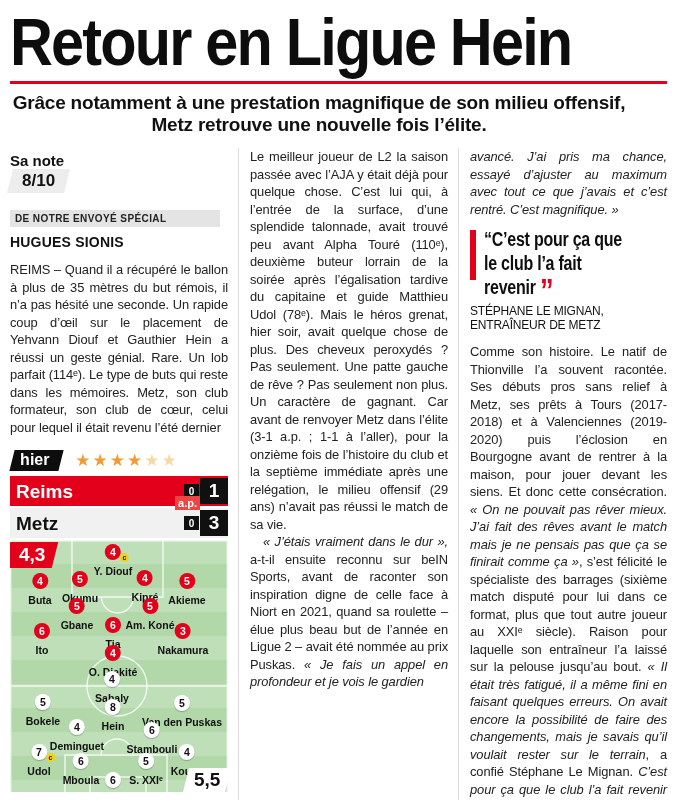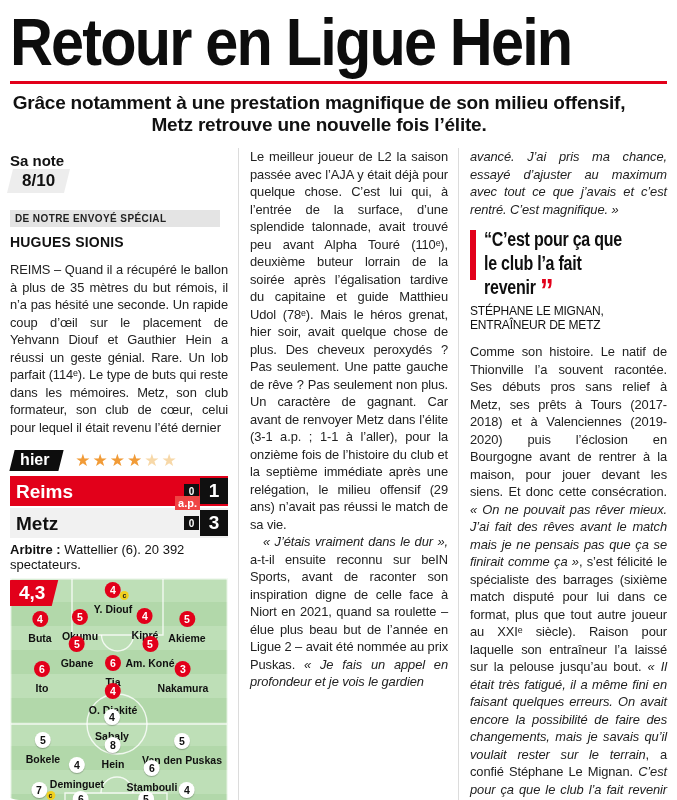--- a/index.html
+++ b/index.html
@@ -131,21 +131,20 @@
                 <div class="score">1</div>
               </div>
               <div class="trow away">
                 <div class="tname">Metz</div>
                 <div class="half">0</div>
                 <div class="score">3</div>
               </div>
             </div>
           <div class="ap">a.p.</div>
         </div>
-        <div class="referee"><b>Arbitre :</b><span> Wattellier (6). 20 392 spectateurs.</span></div>
 
         <div class="pitch">
           <svg viewBox="0 0 218 252" width="218" height="252">
             <g fill="none" stroke="#ffffff" stroke-opacity="0.8" stroke-width="1.4">
               <line x1="0.7" y1="0.7" x2="217.3" y2="0.7"></line>
               <line x1="0.7" y1="0" x2="0.7" y2="252"></line>
               <line x1="217.3" y1="0" x2="217.3" y2="252"></line>
               <path d="M62 1 L62 57 L153 57 L153 1"></path>
               <path d="M91.5 57 A16 16 0 0 0 123.5 57"></path>
               <line x1="1" y1="146" x2="217" y2="146"></line>

